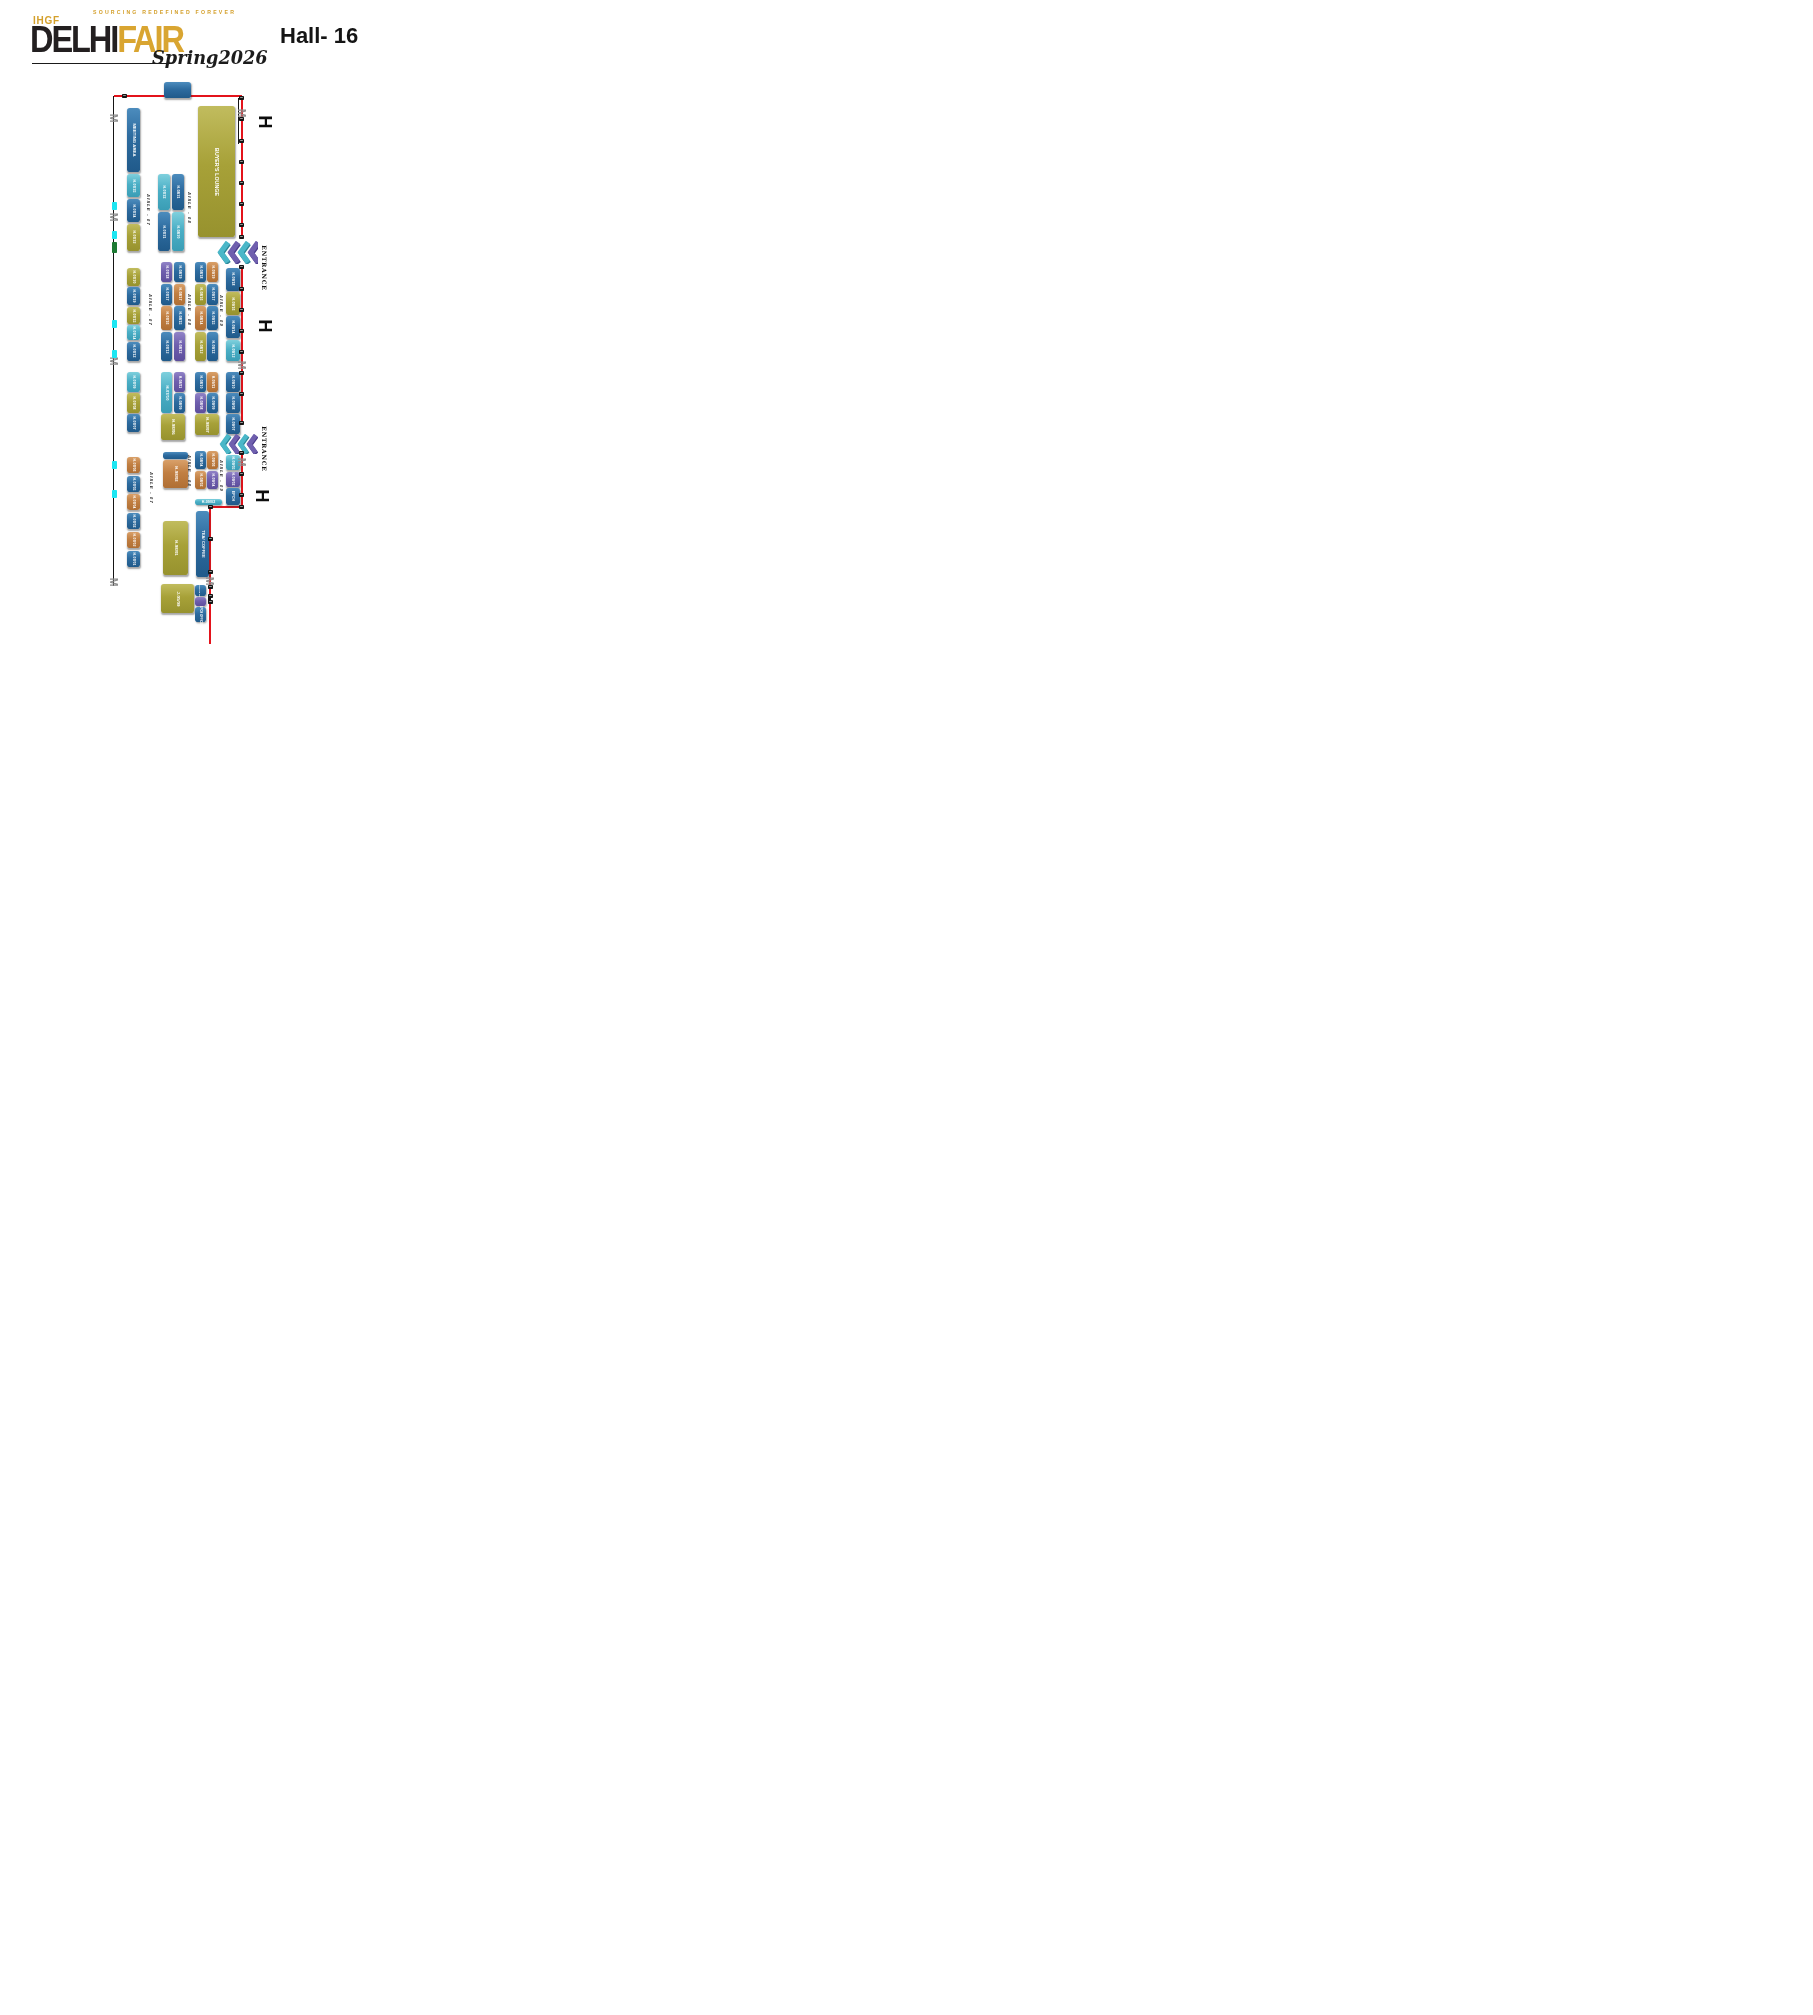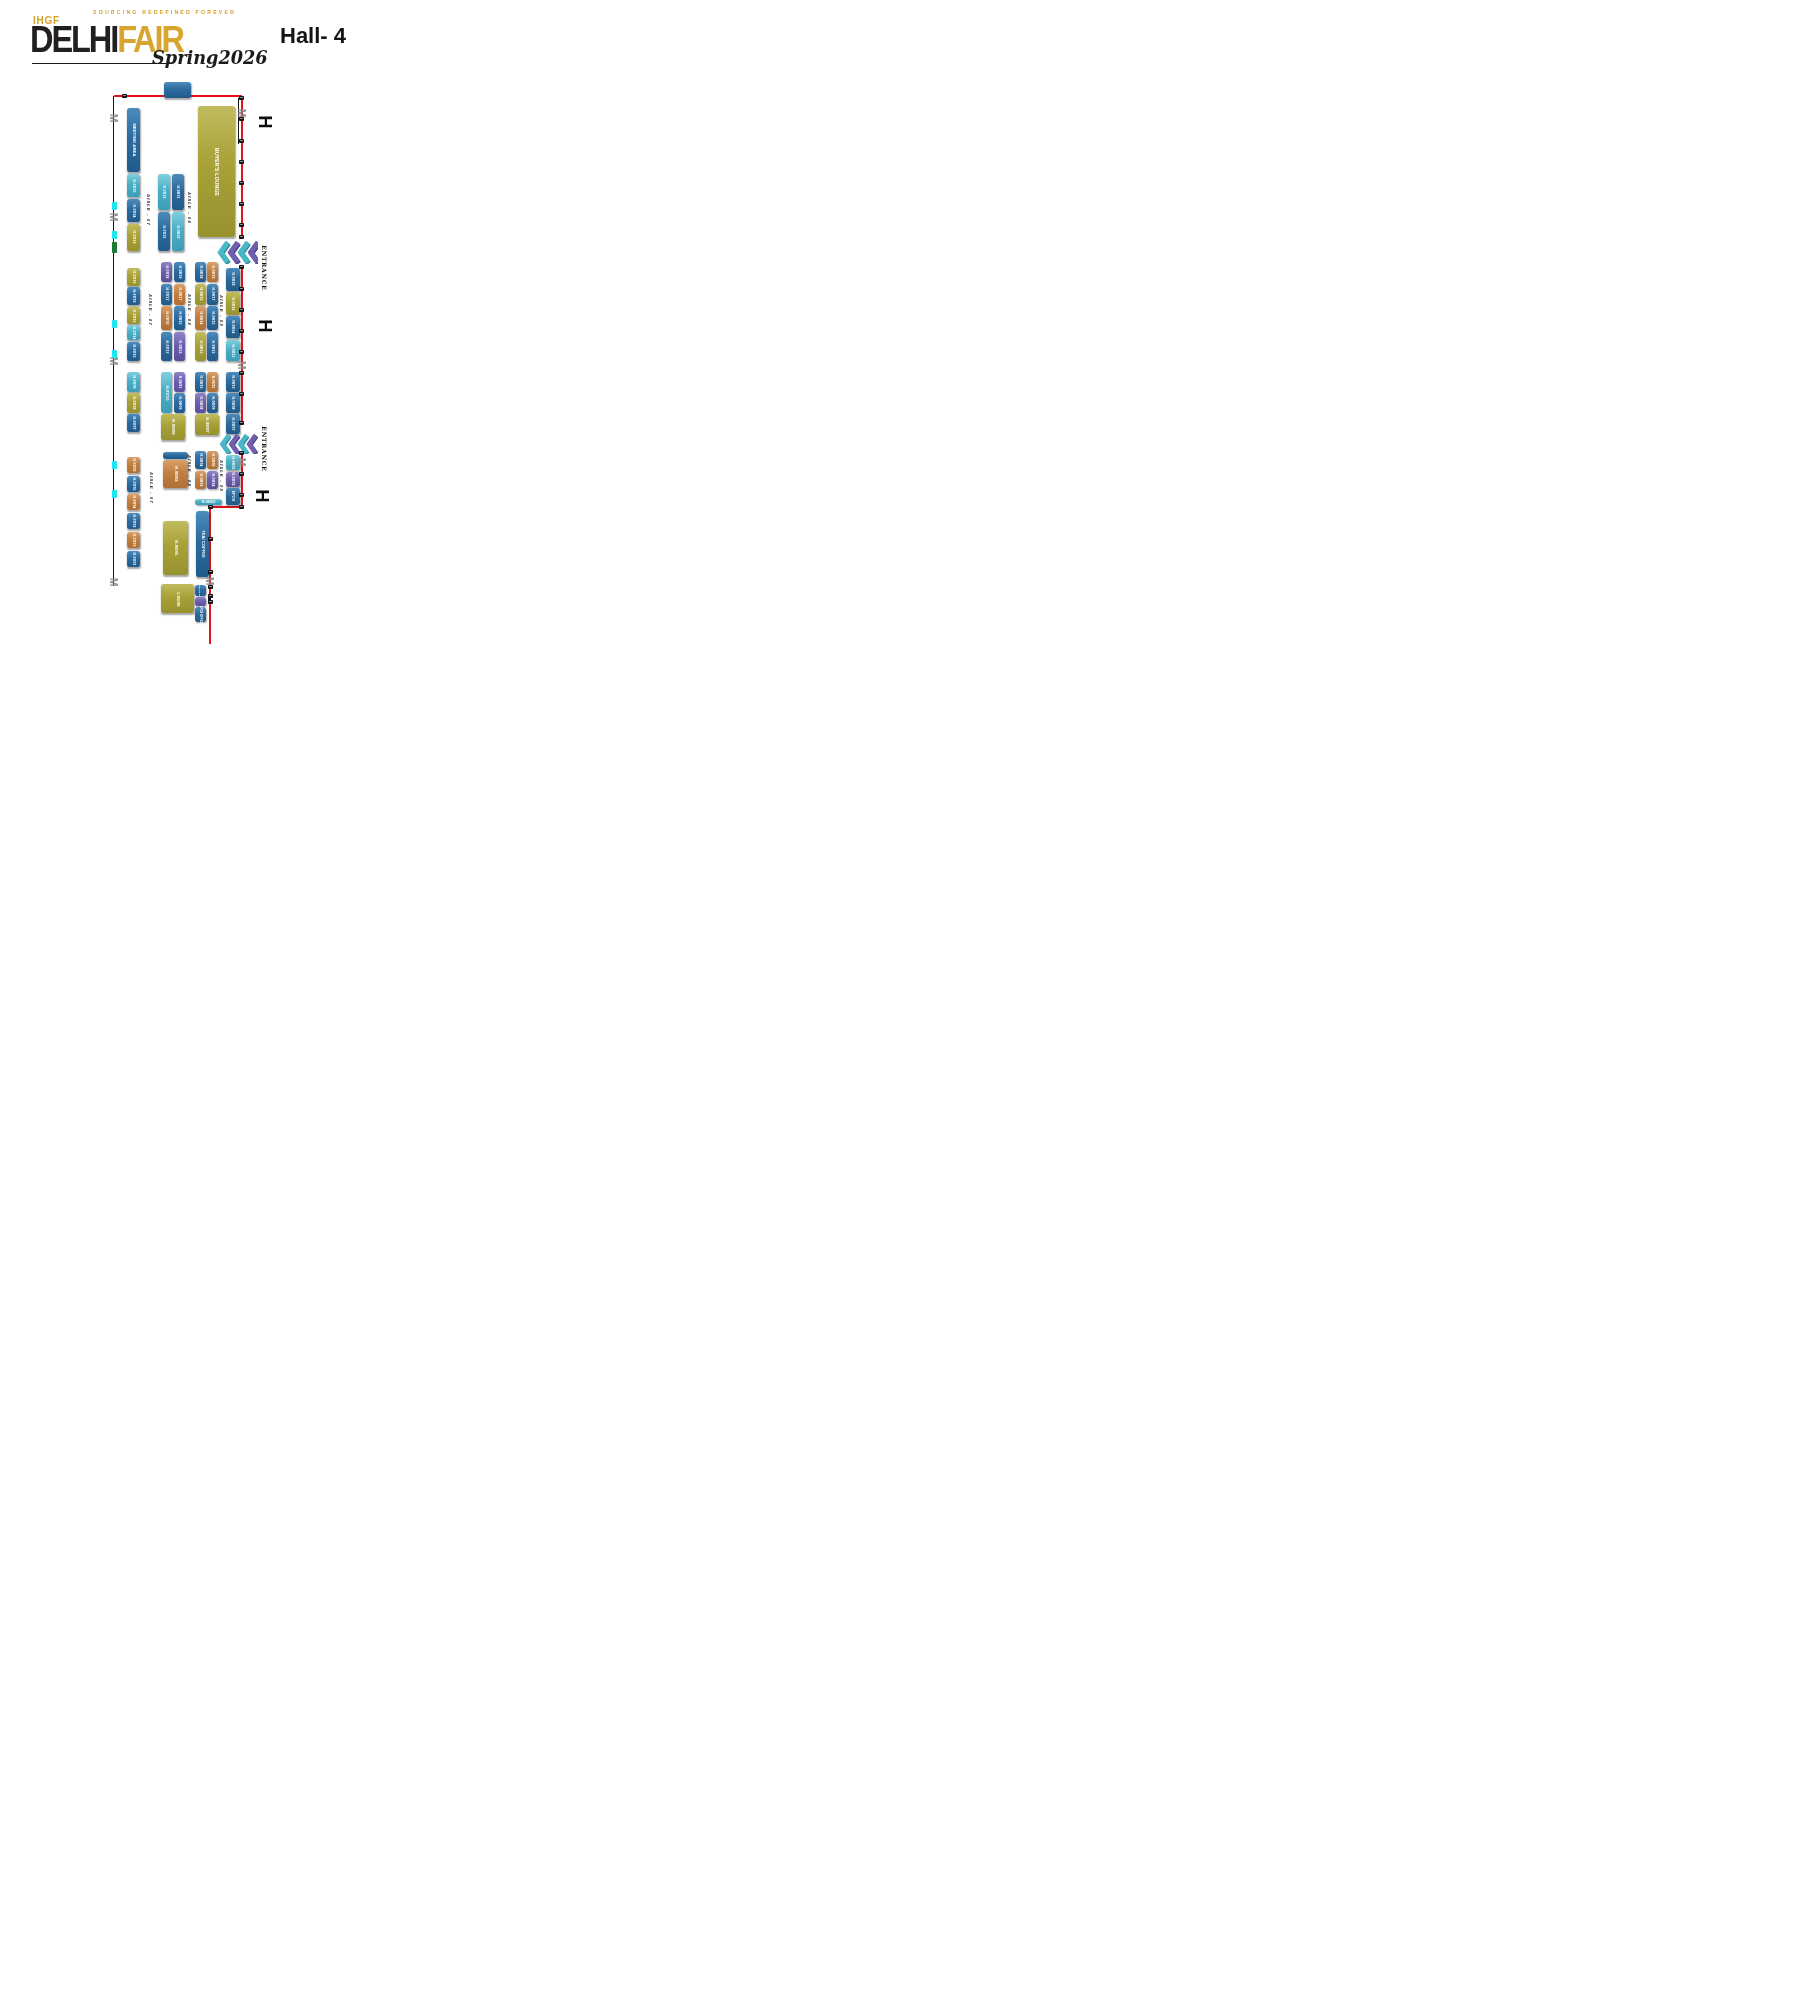--- a/index.html
+++ b/index.html
@@ -40,21 +40,21 @@
 
 <div id="page">
 
   <div id="logo">
     <div id="tagline">SOURCING REDEFINED FOREVER</div>
     <div id="ihgf">IHGF</div>
     <div id="brand"><span class="blk">DELHI</span><span class="gld">FAIR</span></div>
     <div id="brand-underline"></div>
     <div id="season">Spring2026</div>
   </div>
-  <div id="hall-title">Hall- 4</div>
+  <div id="hall-title">Hall- 16</div>
 
   <div id="plan">
       <div class="line" style="left: 113px; top: 96px; width: 1.2px; height: 490px; background: rgb(21, 21, 21);"></div>
       <div class="line" style="left: 238px; top: 98px; width: 1.2px; height: 46px; background: rgb(21, 21, 21);"></div>
       <div class="line" style="left: 114px; top: 95px; width: 128px; height: 1.6px; background: rgb(227, 19, 27);"></div>
       <div class="line" style="left: 241px; top: 96px; width: 1.6px; height: 143px; background: rgb(227, 19, 27);"></div>
       <div class="line" style="left: 241px; top: 266px; width: 1.6px; height: 156px; background: rgb(227, 19, 27);"></div>
       <div class="line" style="left: 241px; top: 452px; width: 1.6px; height: 55px; background: rgb(227, 19, 27);"></div>
       <div class="line" style="left: 210px; top: 506px; width: 33px; height: 1.6px; background: rgb(227, 19, 27);"></div>
       <div class="line" style="left: 209px; top: 507px; width: 1.6px; height: 137px; background: rgb(227, 19, 27);"></div>

